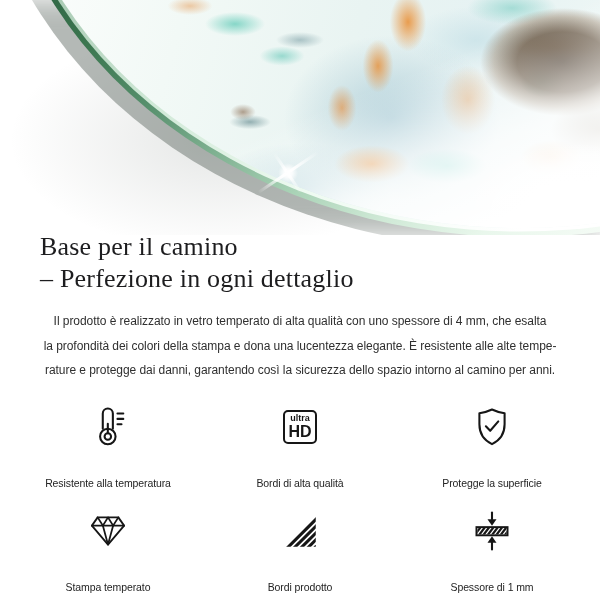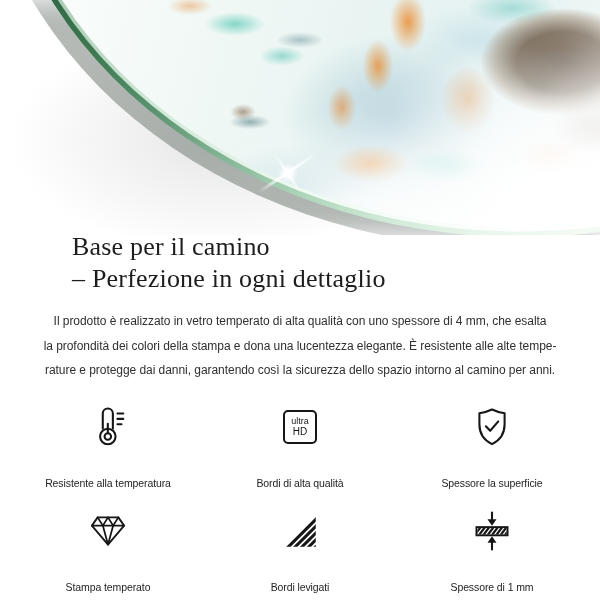--- a/index.html
+++ b/index.html
@@ -69,34 +69,34 @@
     transform:rotate(-34deg);}
   .ray-b{left:34px;top:12px;width:3px;height:48px;border-radius:2px;
     background:linear-gradient(180deg,rgba(255,255,255,0) 0%,#fff 50%,rgba(255,255,255,0) 100%);
     transform:rotate(-34deg);}
   .dot{left:26px;top:26px;width:20px;height:20px;
     background:radial-gradient(circle,#ffffff 0%,rgba(255,255,255,0.85) 30%,rgba(255,255,255,0) 70%);}
   
   .content{position:relative;z-index:10;margin-top:-7px;padding:0 40px;}
   h1{margin:0;padding-top:3px;font:400 26px/32px "Liberation Serif","DejaVu Serif",serif;
      color:#1d1d1f;letter-spacing:0.2px;}
-  .h-line{display:block;white-space:nowrap;margin-left:32px;}
+  .h-line{display:block;white-space:nowrap;}
   .desc{margin:14px 0 0;font:400 12px/24.5px "Liberation Sans","DejaVu Sans",sans-serif;
      color:#2f2f2f;letter-spacing:-0.05px;}
   .p-line{display:block;white-space:nowrap;text-align:center;}
   .features{display:grid;grid-template-columns:repeat(3,1fr);row-gap:18px;margin:21px -28px 0;}
   .feature{display:flex;flex-direction:column;align-items:center;}
   .icon-slot{height:46px;display:flex;align-items:center;justify-content:center;}
   .feature-label{margin-top:26px;font:400 10.5px/14px "Liberation Sans","DejaVu Sans",sans-serif;
      color:#242424;letter-spacing:-0.1px;white-space:nowrap;}
   
   .uhd{box-sizing:border-box;width:34px;height:34px;border:2.6px solid #161616;border-radius:5px;
      display:flex;flex-direction:column;align-items:center;justify-content:center;line-height:1;color:#161616;}
-  .uhd-top{font-size:9px;font-weight:400;letter-spacing:0;}
-  .uhd-bottom{font-size:10px;font-weight:400;margin-top:1px;letter-spacing:0;}
+  .uhd-top{font-size:9px;font-weight:700;letter-spacing:0;}
+  .uhd-bottom{font-size:16px;font-weight:700;margin-top:1px;letter-spacing:0;}
 </style>
 </head>
 <body>
 
 <div>
 
   <section class="hero">
     <div class="layer wash"></div>
     <div class="layer glass-shadow"></div>
     <div class="layer edge"></div>
@@ -149,21 +149,21 @@
         <div class="feature-label">Bordi di alta qualità</div>
       </div>
 
       <div class="feature">
         <div class="icon-slot">
           <svg width="36" height="40" viewBox="0 0 40 44" fill="none" stroke="#161616" stroke-width="2.3" stroke-linecap="round" stroke-linejoin="round">
             <path d="M20 2.5 C24.5 4.6 29.2 6 34 6.8 V19 C34 29.8 28.4 37 20 41 C11.6 37 6 29.8 6 19 V6.8 C10.8 6 15.5 4.6 20 2.5 Z"></path>
             <path d="M13.2 21.2 L18 26.2 L27 15.8"></path>
           </svg>
         </div>
-        <div class="feature-label">Spessore la superficie</div>
+        <div class="feature-label">Protegge la superficie</div>
       </div>
 
       <div class="feature">
         <div class="icon-slot">
           <svg width="38" height="34" viewBox="0 0 46 40" fill="none" stroke="#161616" stroke-width="2.2" stroke-linecap="round" stroke-linejoin="round">
             <path d="M10.5 3.5 H35.5 L42.5 13.5 L23 36.5 L3.5 13.5 Z"></path>
             <path d="M3.5 13.5 H42.5"></path>
             <path d="M10.5 3.5 L16.8 13.5 L23 3.5 L29.2 13.5 L35.5 3.5"></path>
             <path d="M16.8 13.5 L23 36.5 L29.2 13.5"></path>
           </svg>
@@ -181,21 +181,21 @@
             </defs>
             <g clip-path="url(#triclip)" stroke="#161616" stroke-width="3.6">
               <line x1="45" y1="0" x2="0" y2="45"></line>
               <line x1="53" y1="0" x2="8" y2="45"></line>
               <line x1="61" y1="0" x2="16" y2="45"></line>
               <line x1="69" y1="0" x2="24" y2="45"></line>
               <line x1="77" y1="0" x2="32" y2="45"></line>
             </g>
           </svg>
         </div>
-        <div class="feature-label">Bordi levigati</div>
+        <div class="feature-label">Bordi prodotto</div>
       </div>
 
       <div class="feature">
         <div class="icon-slot">
           <svg width="38" height="40" viewBox="0 0 44 46" fill="none">
             <defs>
               <clipPath id="barclip">
                   <rect x="5" y="19.5" width="34" height="7.5"></rect>
                 </clipPath>
             </defs>

